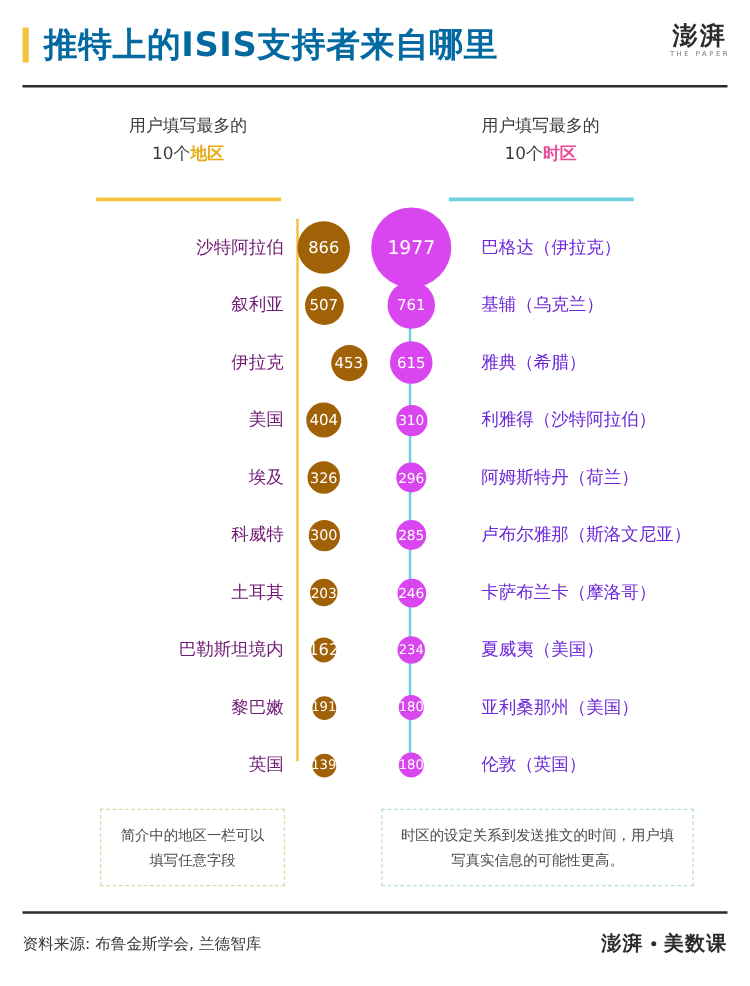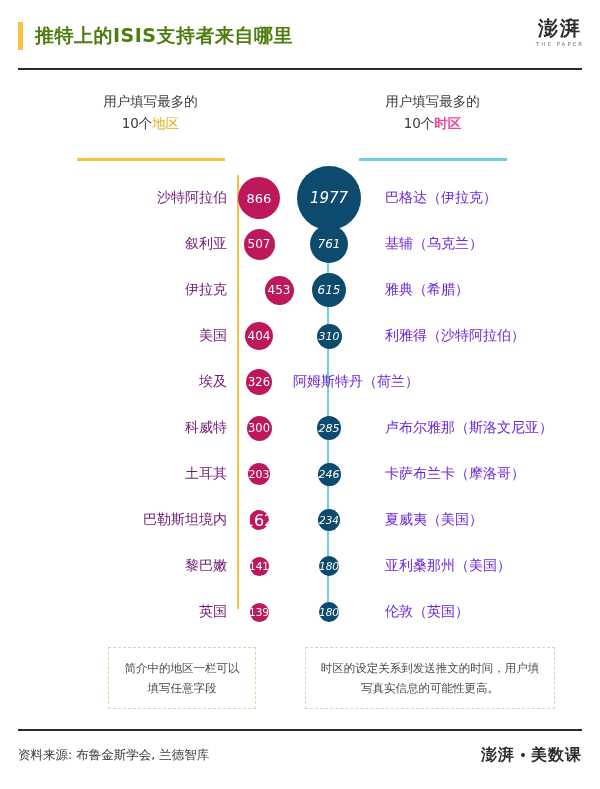--- a/index.html
+++ b/index.html
@@ -29,23 +29,23 @@
     padding: 0 18px;
   }
   .accent-bar {
     width: 5px;
     height: 28px;
     background: #f5c242;
     margin-right: 12px;
     flex: none;
   }
   .title {
-    font-size: 19px;
+    font-size: 27px;
     font-weight: bold;
-    color: #4d7c0f;
+    color: #0369a1;
     letter-spacing: 0.5px;
     white-space: nowrap;
   }
   .logo-top {
     position: absolute;
     right: 16px;
     top: 18px;
     text-align: center;
     color: #2b2b2b;
   }
@@ -82,21 +82,21 @@
   .col-left { width: 265px; }
   .col-right { width: 299px; }
 
   .col-head {
     text-align: center;
     font-size: 13.5px;
     line-height: 22px;
     color: #3a3a3a;
     padding-bottom: 24px;
   }
-  .col-head .hl-yellow { color: #e8ac16; font-weight: normal; }
+  .col-head .hl-yellow { color: #e8ac16; font-weight: bold; }
   .col-head .hl-blue { color: #ec4899; font-weight: bold; }
   .head-underline {
     height: 3px;
     margin: 0 auto 14px auto;
   }
   .col-left .head-underline { width: 148px; background: #f5c242; }
   .col-right .head-underline { width: 148px; background: #6fcfe0; }
 
   
   .rows {
@@ -142,22 +142,22 @@
     border-radius: 50%;
     display: flex;
     align-items: center;
     justify-content: center;
     color: #ffffff;
     font-size: 13px;
     flex: none;
     position: relative;
     z-index: 2;
   }
-  .bubble-y { background: #be185d; }
-  .bubble-b { background: #0c4a6e; font-style: italic; }
+  .bubble-y { background: #a16207; }
+  .bubble-b { background: #d946ef; }
   .bubble.big { font-size: 15px; }
 
   .col-left .bubble-holder {
     width: 48px;
     display: flex;
     justify-content: center;
     align-items: center;
   }
   .col-right .bubble-holder {
     width: 92px;
@@ -171,21 +171,21 @@
     margin-top: 12px;
     border: 1px dashed #cfcfcf;
     box-sizing: border-box;
     font-size: 11.5px;
     line-height: 20px;
     color: #4a4a4a;
     padding: 10px 12px;
   }
   .note-left {
     width: 148px;
-    margin-left: 90px;
+    margin-left: 62px;
     text-align: center;
     border-color: #e2d6a8;
   }
   .note-right {
     width: 250px;
     margin-left: 22px;
     text-align: center;
     border-color: #b9dde4;
   }
 
@@ -300,28 +300,28 @@
         <div class="row">
           <div class="row-label">土耳其</div>
           <div class="bubble-holder">
             <div class="bubble bubble-y" style="width:22px;height:22px;font-size:11px;">203</div>
           </div>
         </div>
 
         <div class="row">
           <div class="row-label">巴勒斯坦境内</div>
           <div class="bubble-holder">
-            <div class="bubble bubble-y" style="width:20px;height:20px;font-size:16px;">162</div>
+            <div class="bubble bubble-y" style="width:20px;height:20px;font-size:13px;">162</div>
           </div>
         </div>
 
         <div class="row">
           <div class="row-label">黎巴嫩</div>
           <div class="bubble-holder">
-            <div class="bubble bubble-y" style="width:19px;height:19px;font-size:10.5px;">141</div>
+            <div class="bubble bubble-y" style="width:19px;height:19px;font-size:10.5px;">191</div>
           </div>
         </div>
 
         <div class="row">
           <div class="row-label">英国</div>
           <div class="bubble-holder">
             <div class="bubble bubble-y" style="width:19px;height:19px;font-size:10.5px;">139</div>
           </div>
         </div>
       </div>
@@ -361,20 +361,23 @@
         </div>
 
         <div class="row">
           <div class="bubble-holder">
             <div class="bubble bubble-b" style="width:25px;height:25px;font-size:11px;">310</div>
           </div>
           <div class="row-label">利雅得（沙特阿拉伯）</div>
         </div>
 
         <div class="row">
+          <div class="bubble-holder">
+            <div class="bubble bubble-b" style="width:24px;height:24px;font-size:11px;">296</div>
+          </div>
           <div class="row-label">阿姆斯特丹（荷兰）</div>
         </div>
 
         <div class="row">
           <div class="bubble-holder">
             <div class="bubble bubble-b" style="width:24px;height:24px;font-size:11px;">285</div>
           </div>
           <div class="row-label">卢布尔雅那（斯洛文尼亚）</div>
         </div>
 

